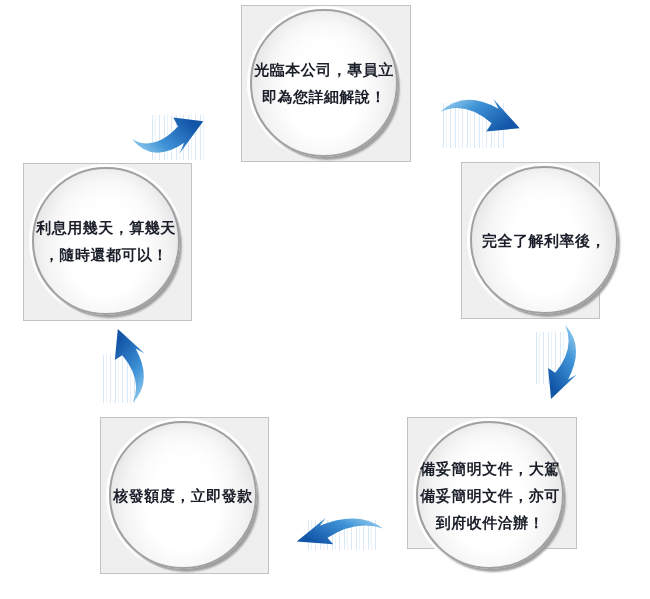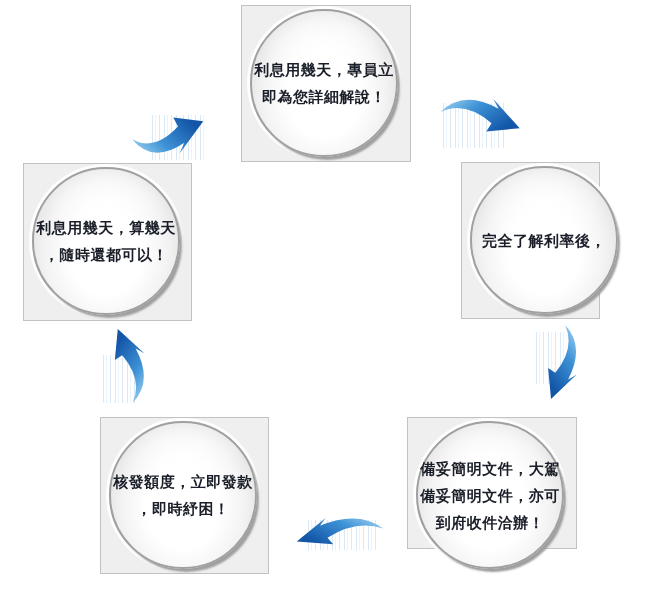--- a/index.html
+++ b/index.html
@@ -71,21 +71,21 @@
         <stop offset="0" stop-color="#a6d9f4"></stop>
         <stop offset="0.45" stop-color="#3e92d6"></stop>
         <stop offset="1" stop-color="#1356a8"></stop>
       </linearGradient>
     </defs>
   </svg>
 
   <div class="node node-top">
     <div class="sphere">
       <div class="step-text">
-        <span>利息用幾天，專員立</span>
+        <span>光臨本公司，專員立</span>
         <span>即為您詳細解說！</span>
 
       </div>
     </div>
   </div>
 
   <div class="node node-right">
     <div class="sphere">
       <div class="step-text">
         <span>完全了解利率後，</span>
@@ -101,21 +101,20 @@
         <span>備妥簡明文件，亦可</span>
         <span>到府收件洽辦！</span>
       </div>
     </div>
   </div>
 
   <div class="node node-bottom-left">
     <div class="sphere">
       <div class="step-text">
         <span>核發額度，立即發款</span>
-        <span>，即時紓困！</span>
 
       </div>
     </div>
   </div>
 
   <div class="node node-left">
     <div class="sphere">
       <div class="step-text">
         <span>利息用幾天，算幾天</span>
         <span>，隨時還都可以！</span>

